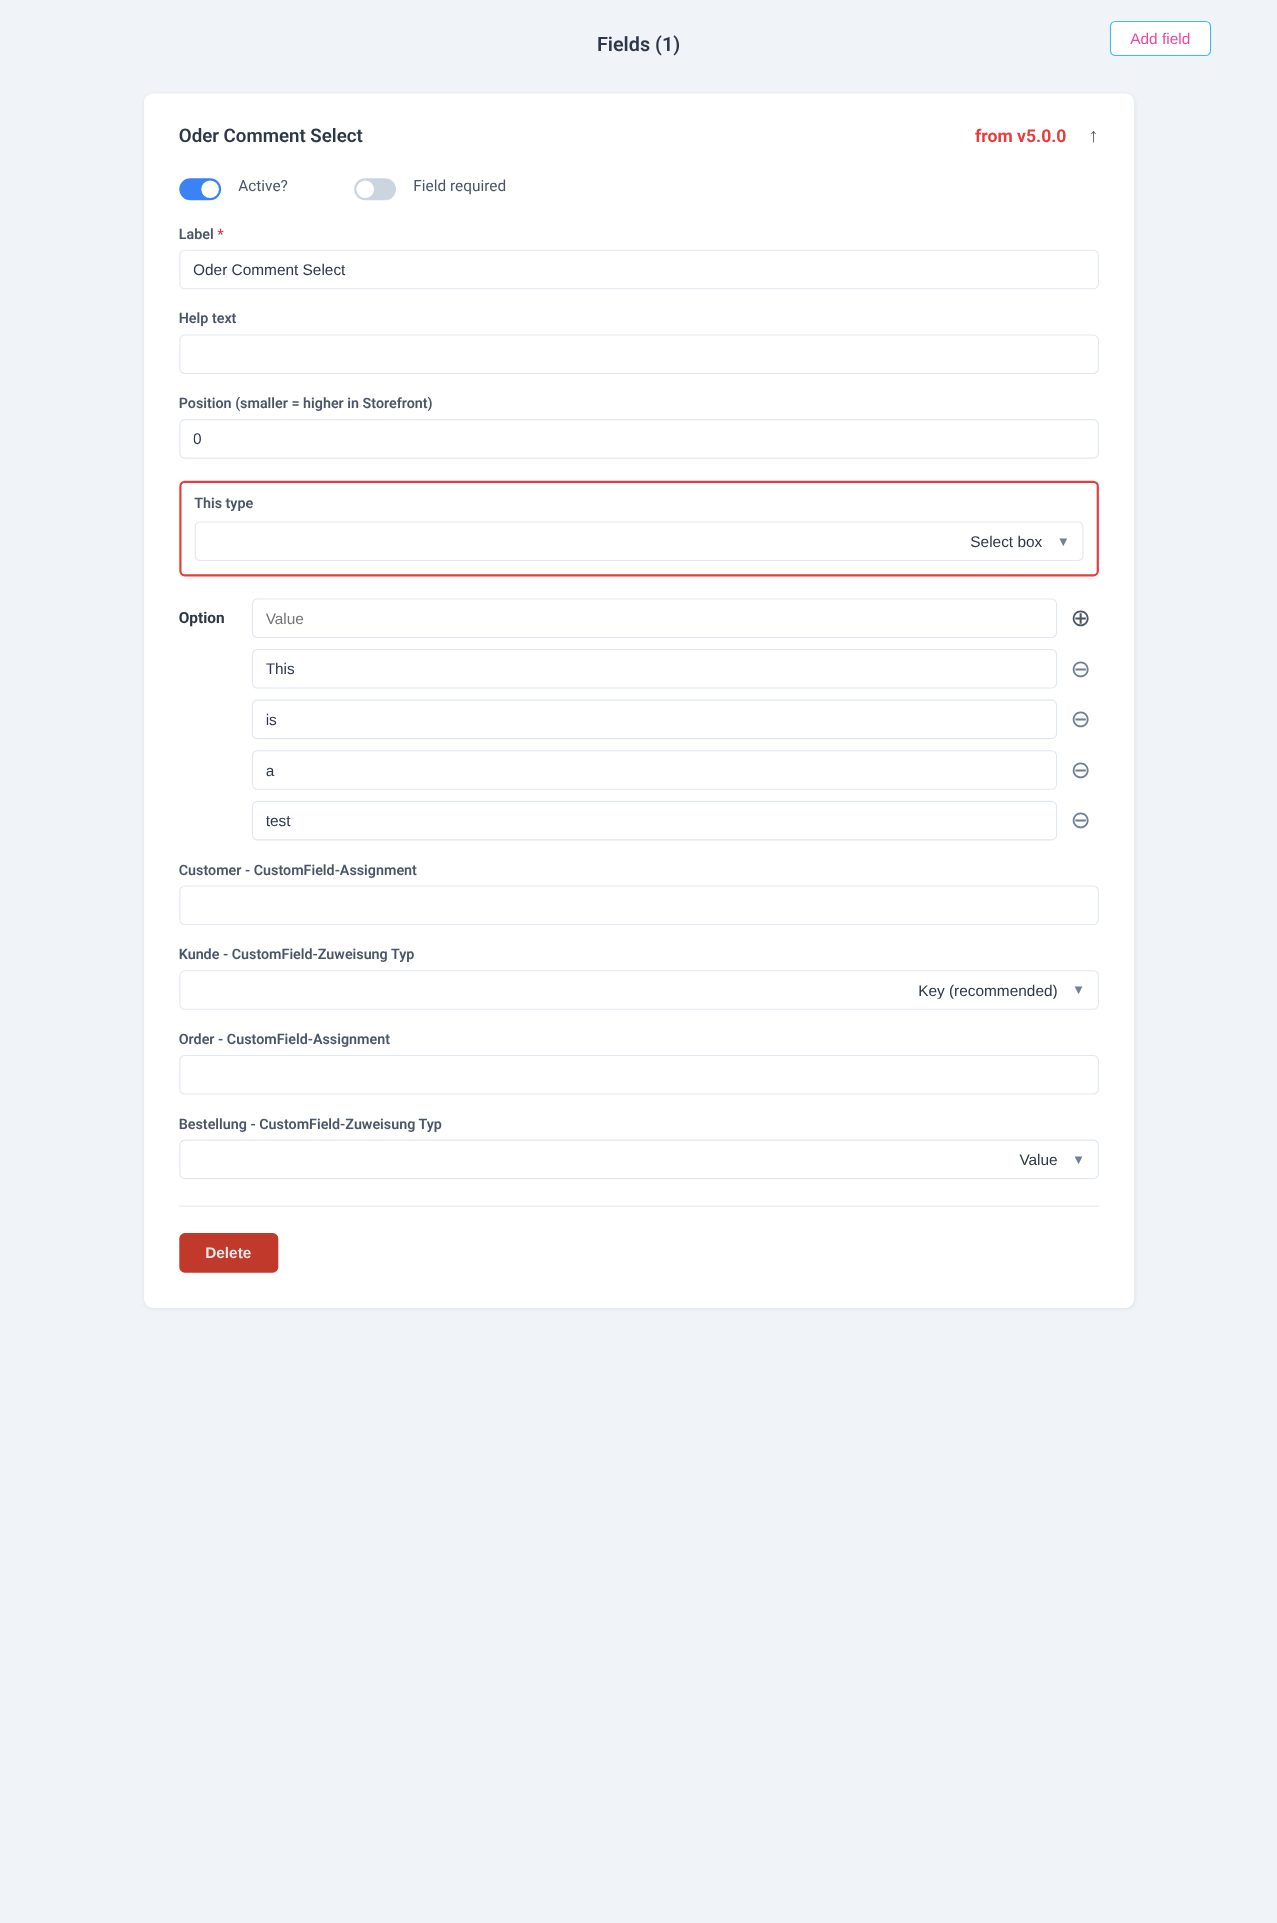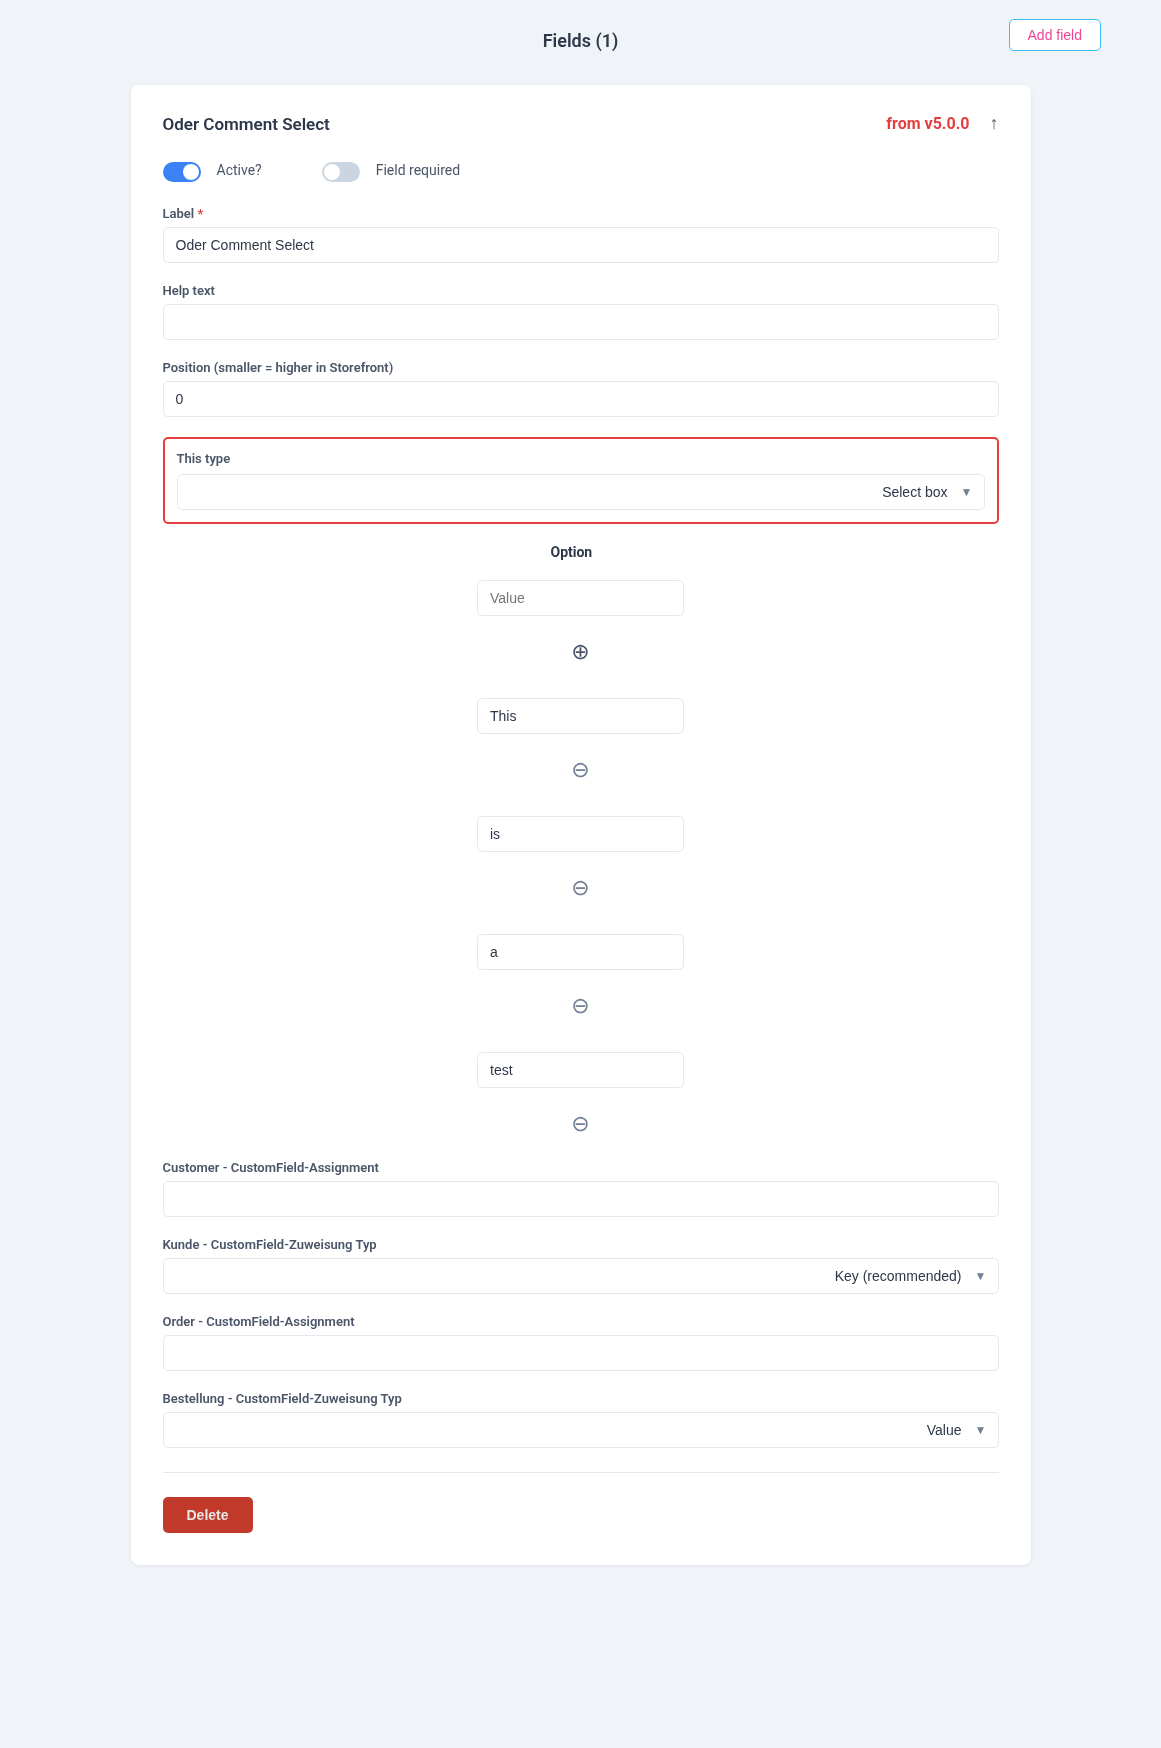--- a/index.html
+++ b/index.html
@@ -162,23 +162,22 @@
       pointer-events: none;
       color: #718096;
       font-size: 12px;
     }
     .options-section {
       margin-bottom: 20px;
     }
     .option-row {
       display: flex;
       align-items: center;
-      gap: 20px;
+      gap: 6px;
       margin-bottom: 10px;
-      flex-direction: column;
     }
     .option-label {
       font-size: 14px;
       font-weight: 700;
       color: #2d3748;
       min-width: 60px;
     }
     .option-input {
       flex: 1;
       border: 1px solid #e2e8f0;

